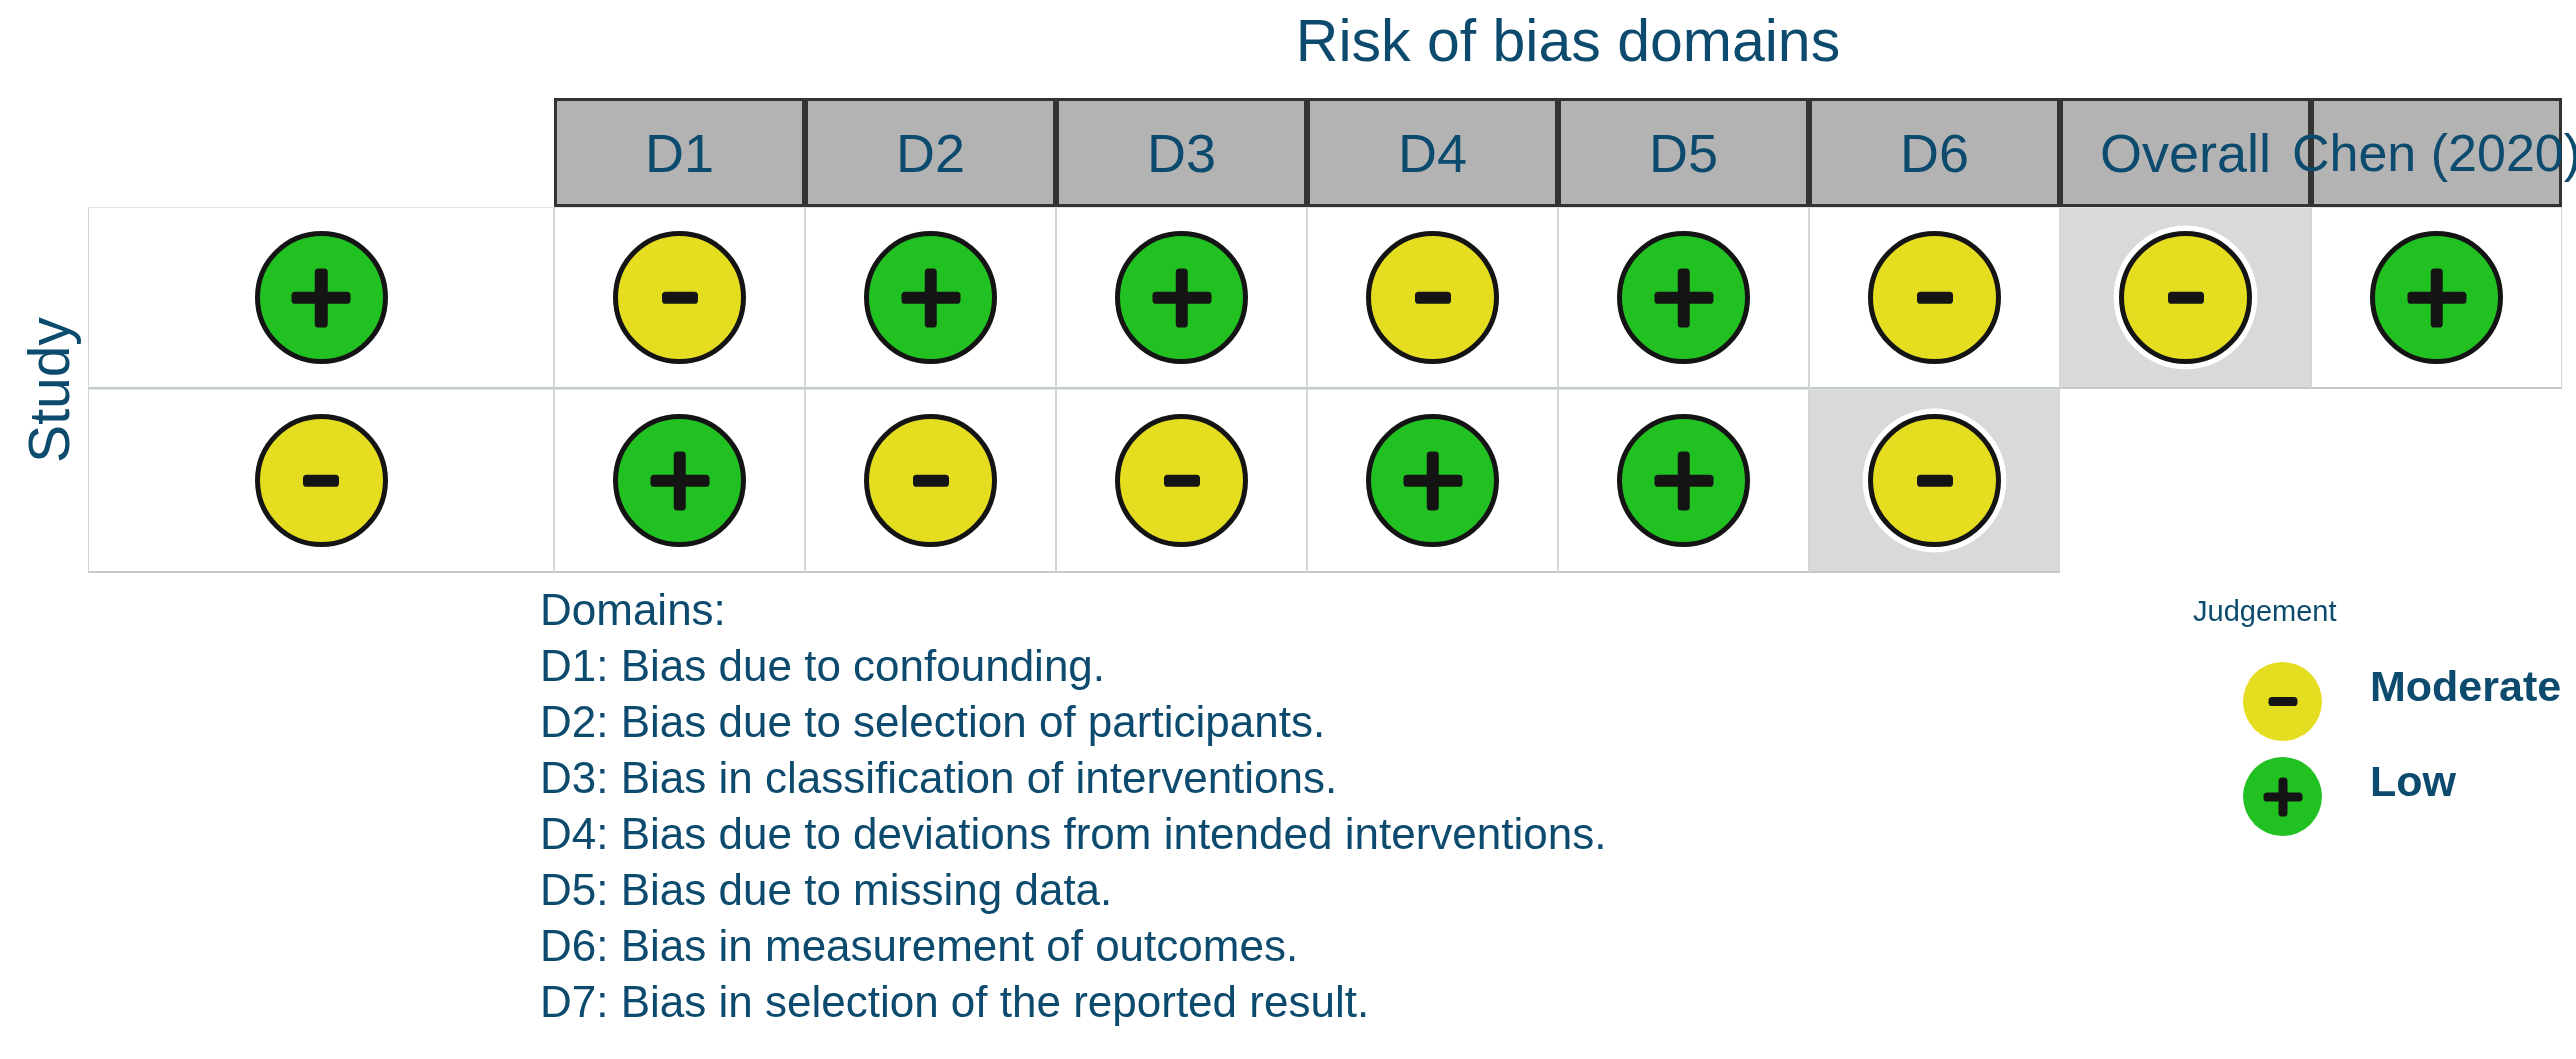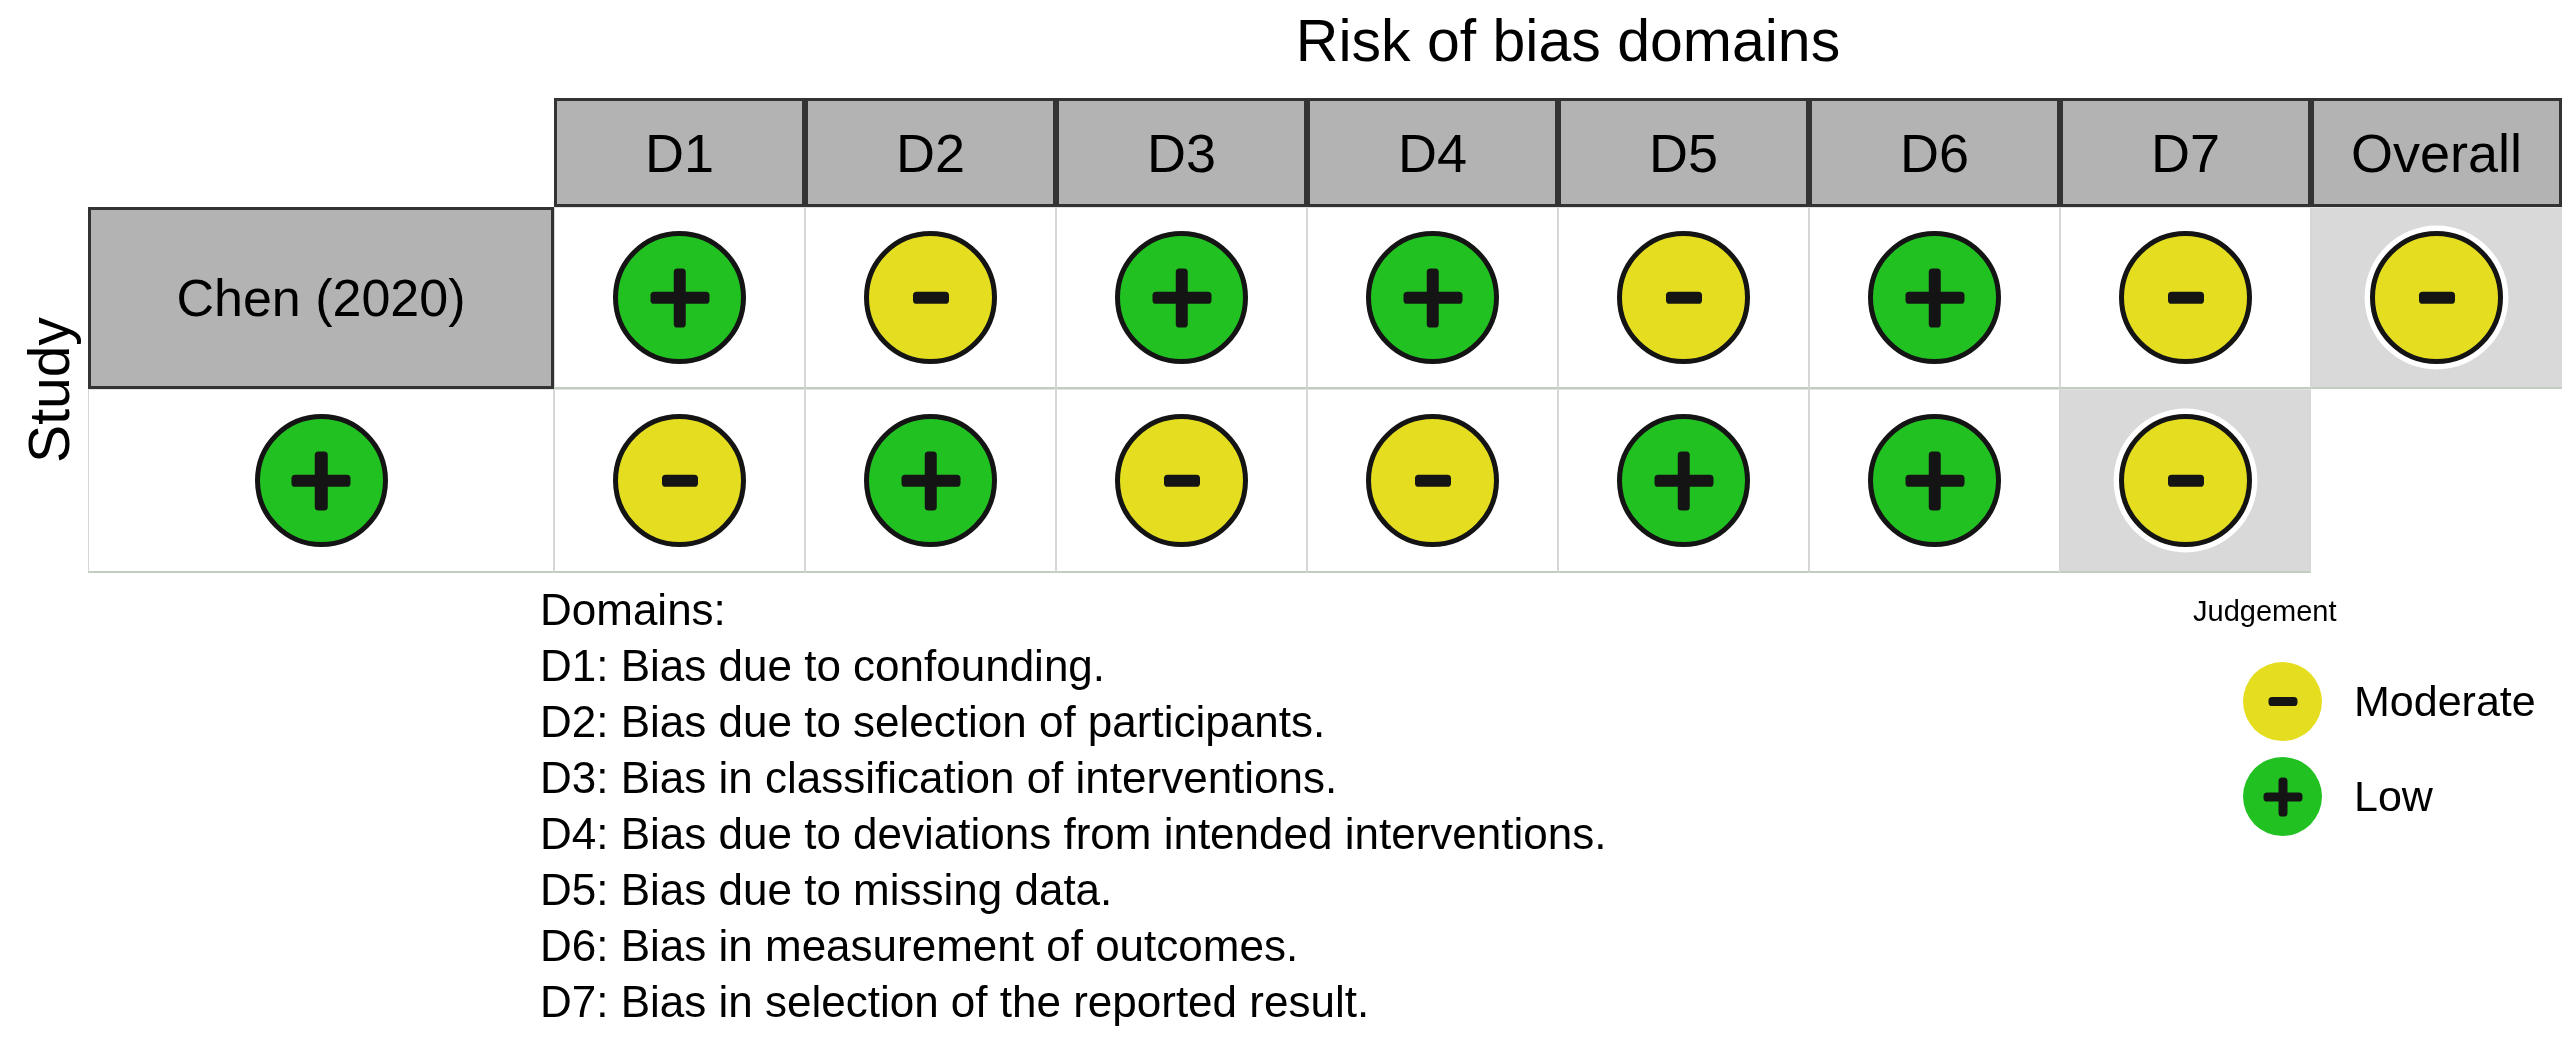--- a/index.html
+++ b/index.html
@@ -1,18 +1,18 @@
 <!DOCTYPE html>
 <html style="--low: #22C122; --moderate: #E5DE20; --header-bg: #B3B3B3; --overall-bg: #D9D9D9; --ink: #141414;font-size:14.3px"><head>
 <meta charset="utf-8">
 <style>
   html,body { margin:0; padding:0; background:#ffffff; }
   .canvas {
     position:relative; width:2576px; height:1059px; background:#ffffff;
-    font-family:"Liberation Sans", sans-serif; color:#000000; overflow:hidden;
+    font-family:"Liberation Sans", sans-serif; color:#0c4a6e; overflow:hidden;
   }
   .title {
     position:absolute; left:563px; top:7.1px; width:2010px;
     font-size:59px; text-align:center; white-space:nowrap;
   }
   .study-axis {
     position:absolute; left:49px; top:390px;
     transform:translate(-50%,-50%) rotate(-90deg);
     font-size:57px; white-space:nowrap;
   }
@@ -58,22 +58,22 @@
   .dot.moderate::before { width:36px; height:12.5px; }
   .dot.moderate::after  { display:none; }
 
   .domains {
     position:absolute; left:540px; top:582px;
     font-size:44px; line-height:56px; white-space:nowrap;
   }
   .legend { position:absolute; left:2193px; top:595px; width:384px; }
   .legend-title { font-size:29px; text-align:left; white-space:nowrap; }
   .legend-row {
-    display:flex; align-items:center; gap:32px;
-    padding-left:50px; margin-top:16px;
+    display:flex; gap:48px;
+    padding-left:50px; margin-top:16px;font-weight:bold;
   }
   .legend-row.first { margin-top:34px; }
   .legend-dot {
     width:79px; height:79px; border:none; box-shadow:none;
   }
   .legend-dot.low::before  { width:9px; height:39px; }
   .legend-dot.low::after   { width:39px; height:9px; }
   .legend-dot.moderate::before { width:29px; height:9.8px; }
   .legend-label { font-size:43px; white-space:nowrap; }
 </style>
@@ -86,21 +86,20 @@
   <div class="study-axis">Study</div>
 
   <div class="robtable">
     <div class="corner"></div>
     <div class="hdr">D1</div>
     <div class="hdr">D2</div>
     <div class="hdr">D3</div>
     <div class="hdr">D4</div>
     <div class="hdr">D5</div>
     <div class="hdr">D6</div>
-    <div class="hdr">D7</div>
     <div class="hdr">Overall</div>
 
     <div class="rowlabel">Chen (2020)</div>
     <div class="cell">
         <span class="dot low"></span>
       </div>
     <div class="cell">
         <span class="dot moderate"></span>
       </div>
     <div class="cell">

